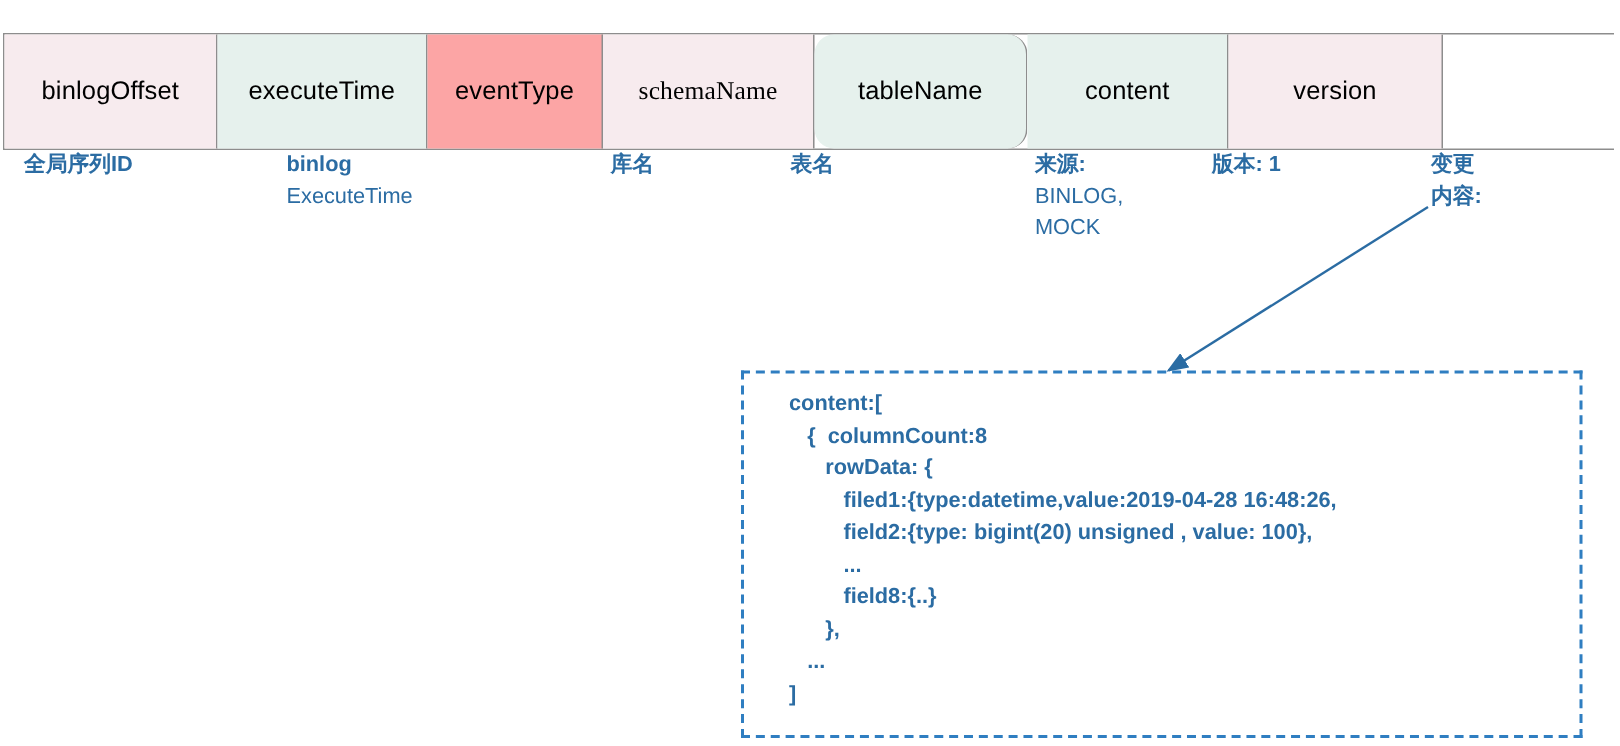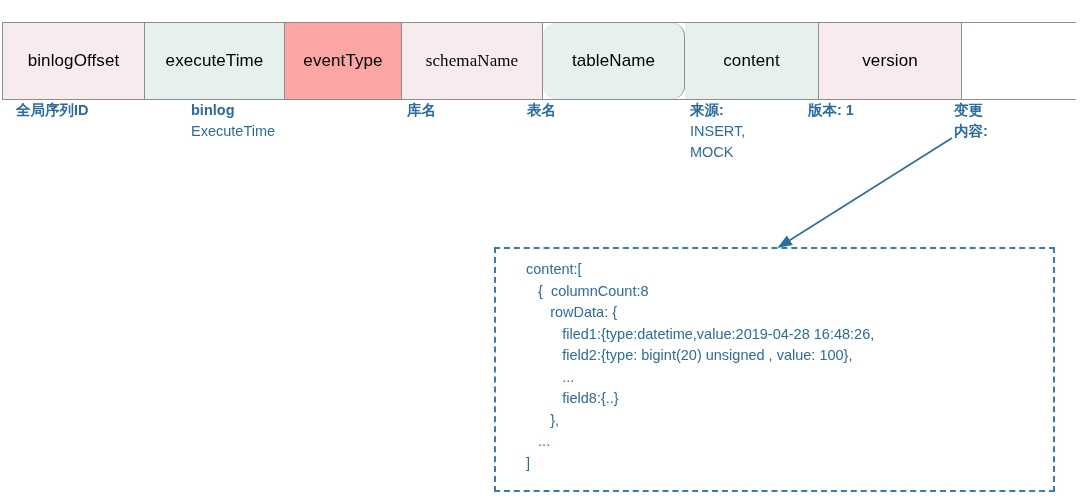--- a/index.html
+++ b/index.html
@@ -85,41 +85,41 @@
   }
   #content-code {
     position: absolute;
     left: 30px;
     top: 10px;
     color: #2b6ca3;
     font-size: 14.5px;
     line-height: 21.5px;
     white-space: pre;
   }
-  .code-line { display: block; white-space: pre; }
+  .code-line { display: block; white-space: pre; font-weight: bold; }
 </style>
 </head>
 <body>
 
 <div id="schema-table">
     <div class="th-cell pink" style="width: 142px; flex: 0 0 142px;">binlogOffset</div>
     <div class="th-cell green" style="width: 140px; flex: 0 0 140px;">executeTime</div>
     <div class="th-cell grey" style="width: 117px; flex: 0 0 117px;">eventType</div>
     <div class="th-cell pink" style="width: 141px; flex: 0 0 141px; font-family: Liberation Serif, serif;">schemaName</div>
     <div class="th-cell green" style="width: 142px; flex: 0 0 142px; border-radius: 13px;">tableName</div>
     <div class="th-cell green" style="width: 134px; flex: 0 0 134px;">content</div>
     <div class="th-cell pink" style="width: 143px; flex: 0 0 143px;">version</div>
   </div>
 
 <div id="annotations">
     <div class="anno" style="left: 16px;"><span class="sub bold-cn">全局序列ID</span></div>
     <div class="anno" style="left: 155px; margin-left: 36px;"><span class="sub bold-cn">binlog</span><span class="sub">ExecuteTime</span></div>
     <div class="anno" style="left: 407px; text-align: center;"><span class="sub bold-cn">库名</span></div>
     <div class="anno" style="left: 527px;"><span class="sub bold-cn">表名</span></div>
-    <div class="anno" style="left: 690px;"><span class="sub bold-cn">来源:</span><span class="sub">INSERT,</span><span class="sub">MOCK</span></div>
+    <div class="anno" style="left: 690px;"><span class="sub bold-cn">来源:</span><span class="sub">BINLOG,</span><span class="sub">MOCK</span></div>
     <div class="anno" style="left: 808px;"><span class="sub bold-cn">版本: 1</span></div>
     <div class="anno" style="left: 954px;"><span class="sub bold-cn">变更内容:</span></div>
   </div>
 
 <svg id="arrow-svg" viewBox="0 0 1080 497">
   <defs>
     <marker id="arrowhead" markerWidth="9" markerHeight="7" refX="8" refY="3.5" orient="auto">
       <polygon points="0 0, 9 3.5, 0 7" fill="#2b6ca3"></polygon>
     </marker>
   </defs>

